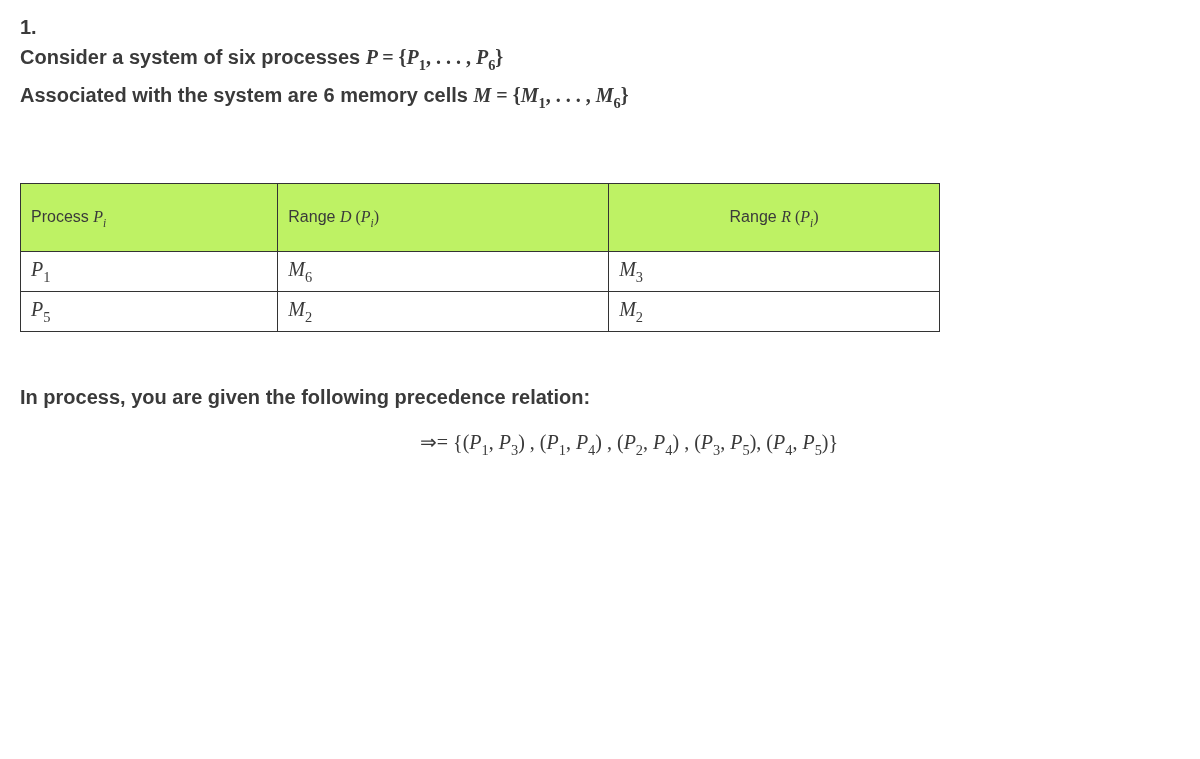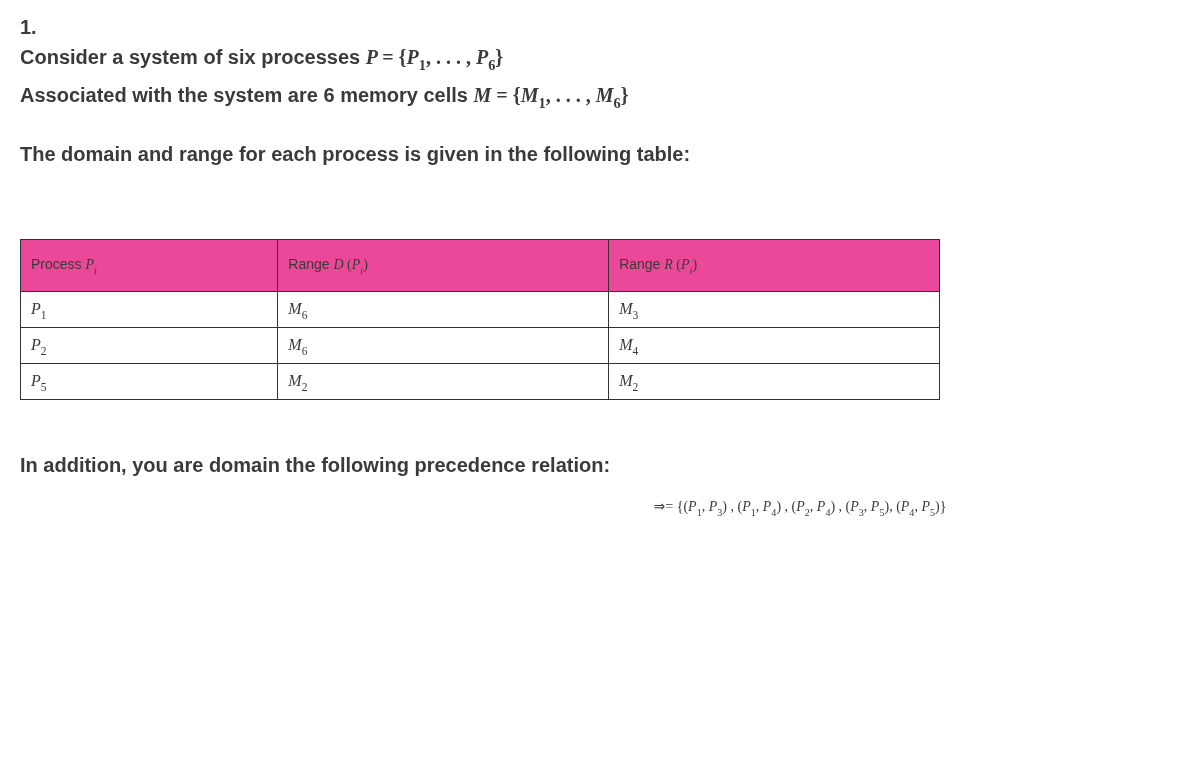--- a/index.html
+++ b/index.html
@@ -54,37 +54,37 @@
       margin-top: 70px;
       margin-bottom: 50px;
     }
     th, td {
       border: 1px solid #333;
       padding: 6px 10px;
       text-align: left;
       font-weight: normal;
     }
     th {
-      background-color: #ec4899;
-      height: 52px;
+      background-color: #bef264;
+      height: 68px;
       vertical-align: middle;
-      font-size: 14px;
+      font-size: 16px;
     }
     td {
-      font-size: 16px;
+      font-size: 20px;
       height: 36px;
     }
     .col-process { width: 28%; }
     .col-domain { width: 36%; }
-    .col-range { width: 36%; }
+    .col-range { width: 36%; text-align: center; }
     .relation-line {
       margin-top: 18px;
-      text-align: center;
+      text-align: left;
       padding-left: 400px;
-      font-size: 14px;
+      font-size: 20px;
     }
     .eq { font-family: 'Cambria Math','Times New Roman', serif; }
   </style>
 </head>
 <body>
 
 <div>
   <div class="line">
     <span class="problem-number">1.</span>
     <span class="problem-text">
@@ -93,21 +93,20 @@
         <span class="math">P</span> <span class="math-upright">= {</span><span class="math">P</span><span class="sub math-upright">1</span><span class="math-upright">, . . . , </span><span class="math">P</span><span class="sub math-upright">6</span><span class="math-upright">}</span>
       </span>
     </span>
   </div>
   <div class="line indent">
     <span>Associated with the system are 6 memory cells </span>
     <span class="math">
       <span class="math">M</span> <span class="math-upright">= {</span><span class="math">M</span><span class="sub math-upright">1</span><span class="math-upright">, . . . , </span><span class="math">M</span><span class="sub math-upright">6</span><span class="math-upright">}</span>
     </span>
   </div>
-  <div class="line indent gap-top">The domain and range for each process is given in the following table:</div>
 </div>
 
 <table>
   <thead>
     <tr>
       <th class="col-process">
         <span>Process </span><span class="math">P</span><span class="math sub">i</span>
       </th>
       <th class="col-domain">
         <span>Range </span><span class="math">D </span><span class="math-upright">(</span><span class="math">P</span><span class="math sub">i</span><span class="math-upright">)</span>
@@ -117,29 +116,24 @@
       </th>
     </tr>
   </thead>
   <tbody>
     <tr>
       <td><span class="math">P</span><span class="sub math-upright">1</span></td>
       <td><span class="math">M</span><span class="sub math-upright">6</span></td>
       <td><span class="math">M</span><span class="sub math-upright">3</span></td>
     </tr>
     <tr>
-      <td><span class="math">P</span><span class="sub math-upright">2</span></td>
-      <td><span class="math">M</span><span class="sub math-upright">6</span></td>
-      <td><span class="math">M</span><span class="sub math-upright">4</span></td>
-    </tr>
-    <tr>
       <td><span class="math">P</span><span class="sub math-upright">5</span></td>
       <td><span class="math">M</span><span class="sub math-upright">2</span></td>
       <td><span class="math">M</span><span class="sub math-upright">2</span></td>
     </tr>
   </tbody>
 </table>
 
-<div class="line">In addition, you are domain the following precedence relation:</div>
+<div class="line">In process, you are given the following precedence relation:</div>
 
 <div class="relation-line">
   <span class="eq math-upright">⇒= {(</span><span class="math">P</span><span class="sub math-upright">1</span><span class="math-upright">, </span><span class="math">P</span><span class="sub math-upright">3</span><span class="math-upright">) , (</span><span class="math">P</span><span class="sub math-upright">1</span><span class="math-upright">, </span><span class="math">P</span><span class="sub math-upright">4</span><span class="math-upright">) , (</span><span class="math">P</span><span class="sub math-upright">2</span><span class="math-upright">, </span><span class="math">P</span><span class="sub math-upright">4</span><span class="math-upright">) , (</span><span class="math">P</span><span class="sub math-upright">3</span><span class="math-upright">, </span><span class="math">P</span><span class="sub math-upright">5</span><span class="math-upright">), (</span><span class="math">P</span><span class="sub math-upright">4</span><span class="math-upright">, </span><span class="math">P</span><span class="sub math-upright">5</span><span class="math-upright">)}</span>
 </div>
 
 </body></html>

